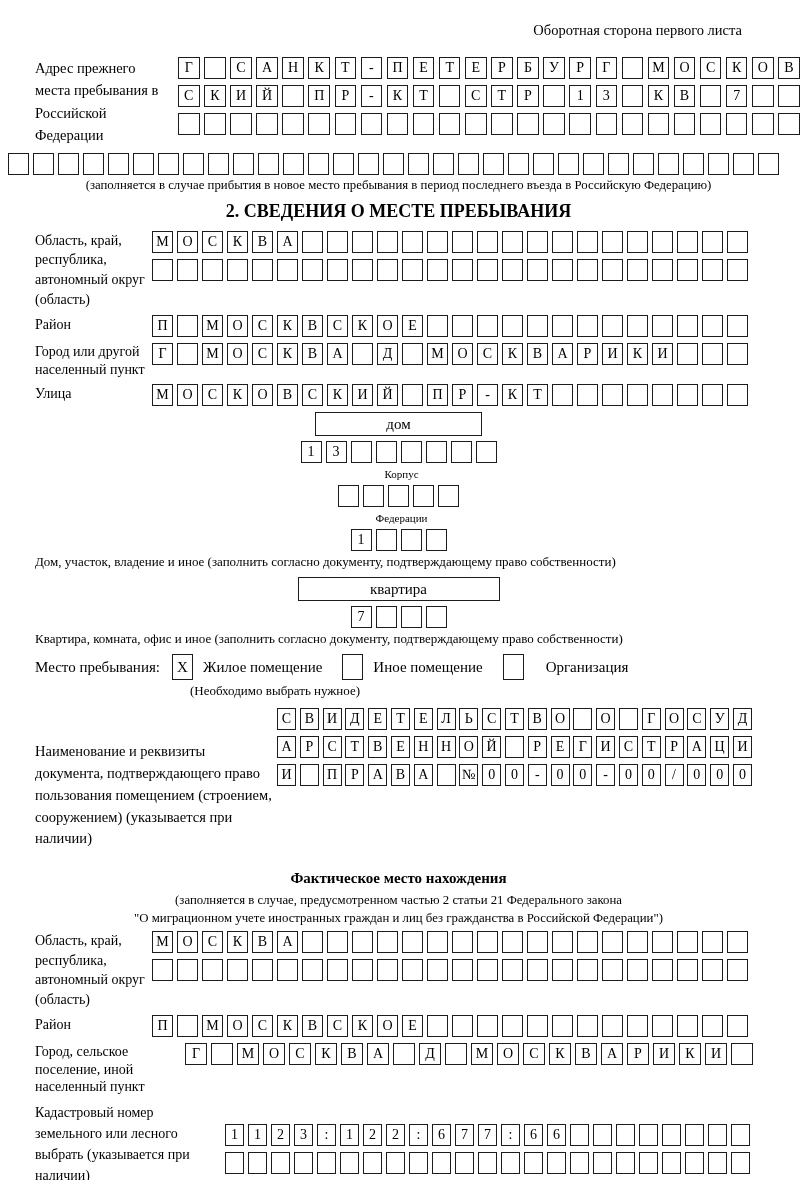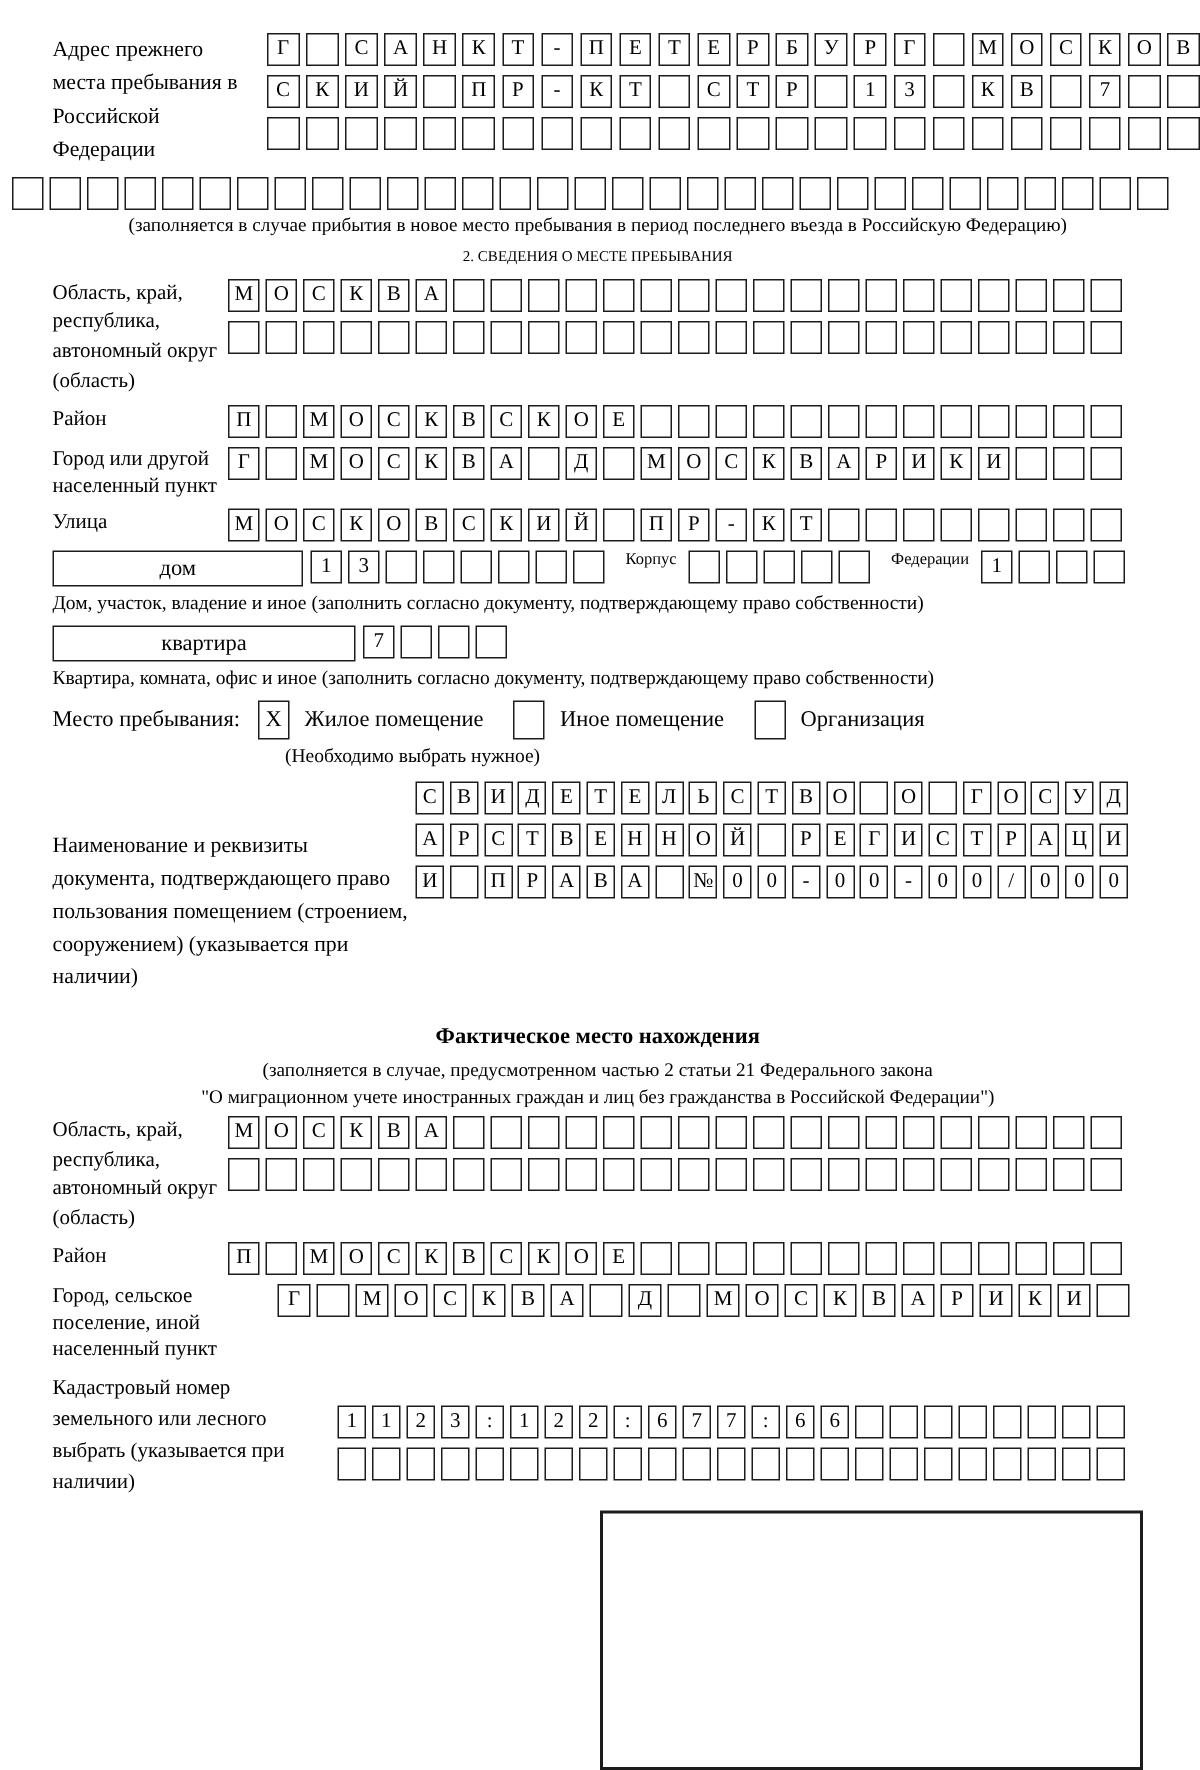--- a/index.html
+++ b/index.html
@@ -19,24 +19,24 @@
   
   .block{display:flex;margin-top:18px;}
   .alabel{flex:none;width:143px;font-size:14.5px;line-height:1.55;padding-right:6px;box-sizing:border-box;}
   .frow{display:flex;align-items:flex-start;margin-bottom:6px;}
   .flabel{flex:none;width:117px;font-size:14px;line-height:1.4;padding-right:4px;box-sizing:border-box;}
   .flabel2{width:150px;}
   .doc-label{width:242px;font-size:14.5px;line-height:1.5;margin-top:33px;}
   .kd-label{width:190px;font-size:14px;line-height:1.5;}
   .kd-rows{margin-top:22px;}
   .note-center{text-align:center;font-size:12.8px;margin:3px 0;font-family:Liberation Serif, serif;}
-  .sec-title{text-align:center;font-weight:normal;font-size:10px;margin:8px 0 9px;}
+  .sec-title{text-align:center;font-weight:bold;font-size:18px;margin:8px 0 9px;}
   .fact-title{text-align:center;font-weight:bold;font-size:15px;margin:20px 0 6px;}
   
-  .dom-row{display:flex;gap:5px;margin:2px 0 3px;}
+  .dom-row{display:flex;align-items:center;gap:5px;margin:2px 0 3px;flex-direction:column;}
   .wide-box{flex:none;height:24px;border:1.8px solid #1c1c1c;box-sizing:border-box;
             display:flex;align-items:center;justify-content:center;font-size:15px;}
   .dom-w{width:167px}.kv-w{width:202px}
   .inline-label{font-size:11px;margin:0 3px 0 9px;}
   .caption{font-size:13px;margin:2px 0 7px;}
   
   .mesto-row{display:flex;align-items:center;font-size:15px;margin-top:3px;}
   .checkbox{flex:none;width:21px;height:26px;border:1.8px solid #1c1c1c;box-sizing:border-box;
             display:flex;align-items:center;justify-content:center;font-size:15px;margin-left:12px;}
   .cb-far{margin-left:20px;}
@@ -45,20 +45,21 @@
   
   .stamp-wrap{margin-top:8px;}
   .stamp-box{width:362px;height:173px;border:2px solid #1c1c1c;box-sizing:border-box;margin:0 0 0 auto;}
   .stamp-caption{width:392px;margin:6px -6px 0 auto;text-align:center;font-size:13px;line-height:1.5;}
 </style>
 </head>
 <body>
 
 <div class="page">
 
+  <div class="hdr">Оборотная сторона первого листа</div>
 
   <div class="block">
     <div class="alabel">Адрес прежнего места пребывания в Российской Федерации</div>
     <div class="rows">
       <div class="cells g5">
           <span class="cell">Г</span>
           <span class="cell"></span>
           <span class="cell">С</span>
           <span class="cell">А</span>
           <span class="cell">Н</span>
@@ -362,21 +363,21 @@
   </div>
   <div class="caption">Квартира, комната, офис и иное (заполнить согласно документу, подтверждающему право собственности)</div>
 
   <div class="mesto-row">
     <span>Место пребывания:</span>
     <div class="checkbox">X</div>
     <span class="opt-label">Жилое помещение</span>
     <div class="checkbox cb-far"></div>
     <span class="opt-label">Иное помещение</span>
     <div class="checkbox cb-far"></div>
-    <span class="opt-label" style="margin-left:10px">Организация</span>
+    <span class="opt-label" style="margin-left:22px">Организация</span>
   </div>
   <div class="mesto-note">(Необходимо выбрать нужное)</div>
 
   <div class="frow">
     <div class="flabel doc-label">Наименование и реквизиты документа, подтверждающего право пользования помещением (строением, сооружением) (указывается при наличии)</div>
     <div class="rows">
       <div class="cells tight">
           <span class="cell">С</span>
           <span class="cell">В</span>
           <span class="cell">И</span>

